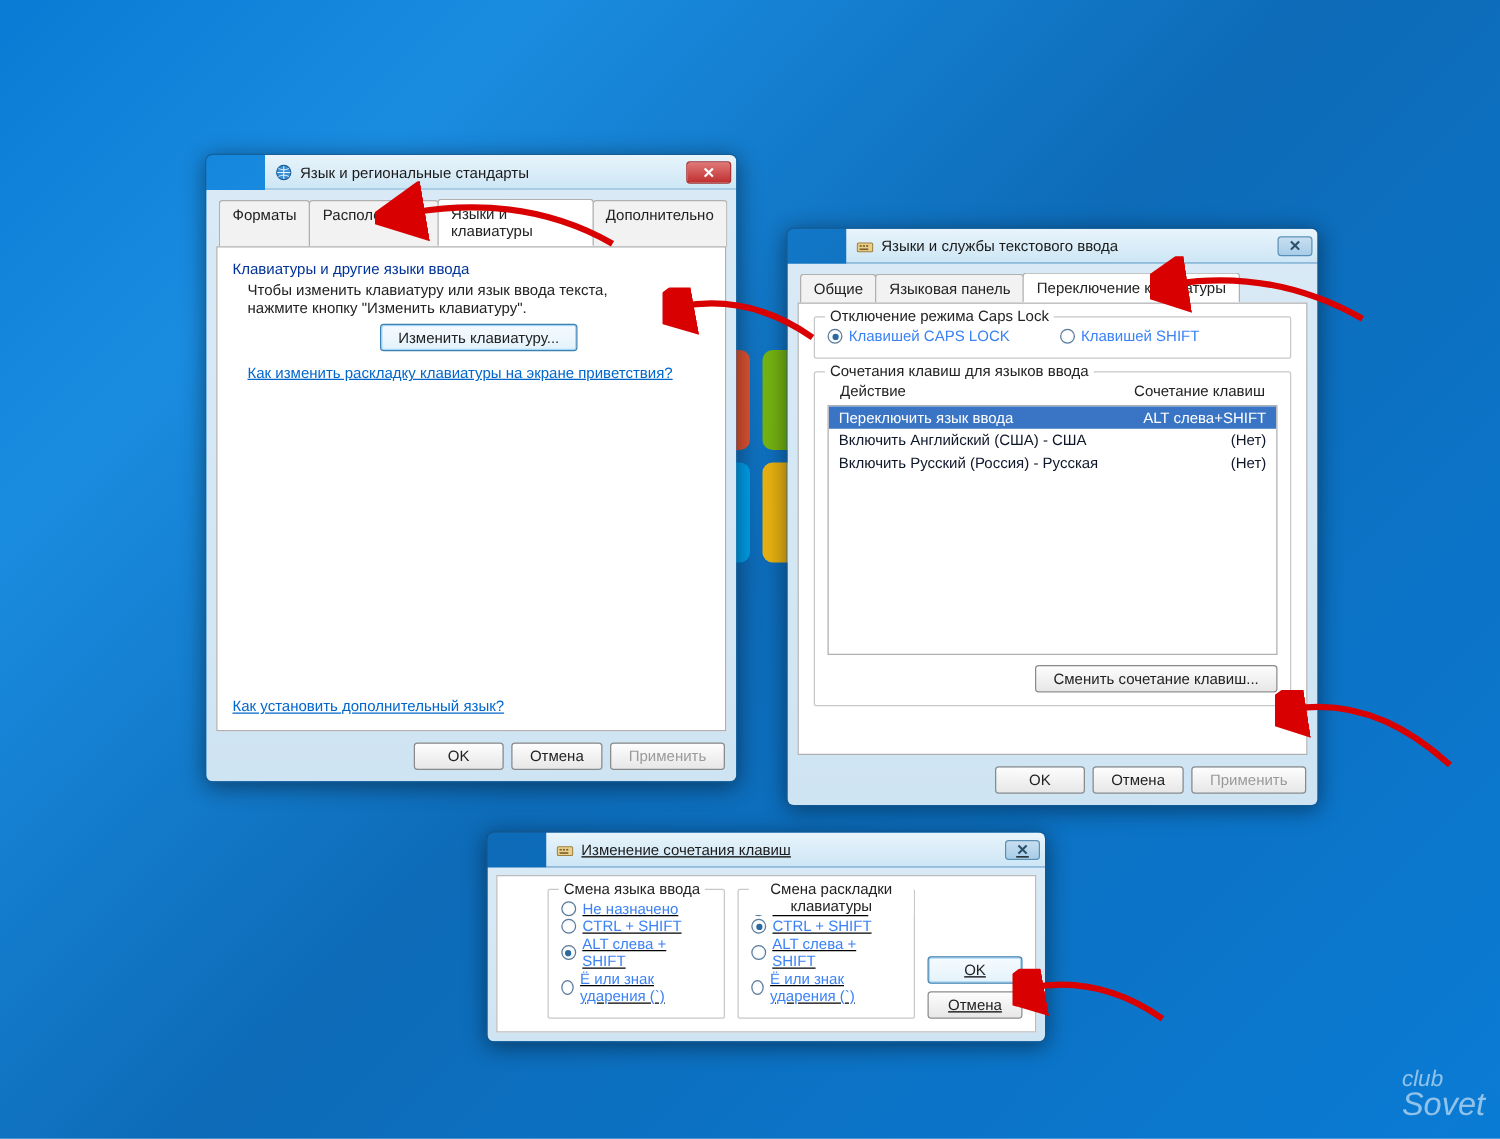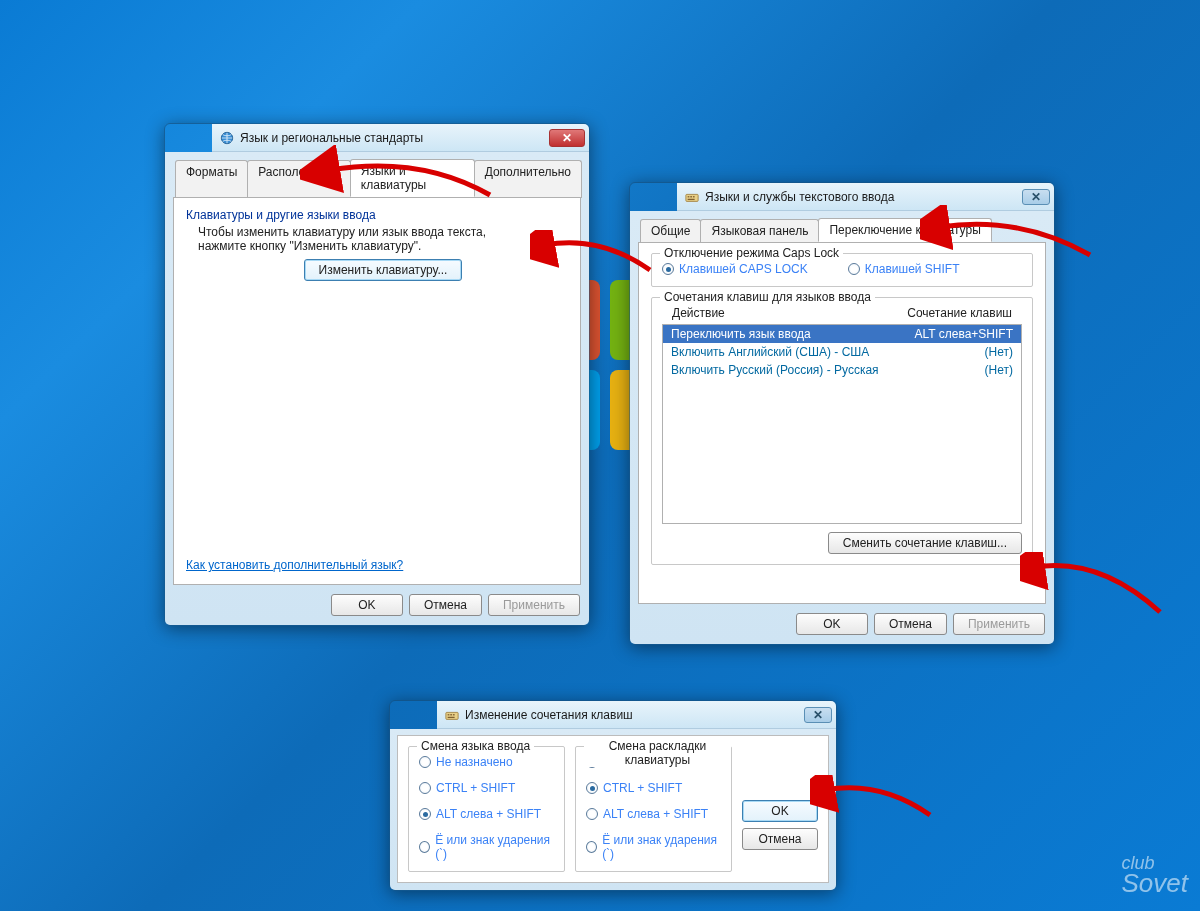--- a/index.html
+++ b/index.html
@@ -184,28 +184,28 @@
   background: #fff;
 }
 .list-cols {
   display: flex; justify-content: space-between;
   padding: 2px 10px 4px;
   color: #222;
 }
 .list-row {
   display: flex; justify-content: space-between;
   padding: 2px 8px;
-  color: #0369a1;
+  color: #0f172a;
 }
 .list-row.selected {
   background: #3a74c4;
   color: #ffffff;
 }
 
-.vcol { display: flex; flex-direction: column; gap: 12px; }
+.vcol { display: flex; flex-direction: column; }
 
 .arrow {
   position: absolute;
   pointer-events: none;
   z-index: 100;
 }
 
 
 .sovet-line1 { font-size: 18px; }
 .sovet-line2 { font-size: 26px; margin-top: -6px; }
@@ -238,20 +238,21 @@
         <div class="tab active">Языки и клавиатуры</div>
         <div class="tab">Дополнительно</div>
       </div>
       <div class="tab-content" style="height:388px;">
         <span class="group-label">Клавиатуры и другие языки ввода</span>
         <div class="indent">
           <div class="info-text" style="max-width:300px;">Чтобы изменить клавиатуру или язык ввода текста, нажмите кнопку "Изменить клавиатуру".</div>
           <div style="display:flex; justify-content:center; margin:6px 0 10px;">
             <div class="btn focus" style="min-width:150px;">Изменить клавиатуру...</div>
           </div>
+          <span class="link">Как изменить раскладку клавиатуры на экране приветствия?</span>
         </div>
         <div style="position:absolute; left:12px; bottom:12px;">
           <span class="link">Как установить дополнительный язык?</span>
         </div>
       </div>
     </div>
     <div class="button-row">
       <div class="btn">OK</div>
       <div class="btn">Отмена</div>
       <div class="btn disabled">Применить</div>
@@ -319,36 +320,36 @@
       </div>
     </div>
     <div class="button-row">
       <div class="btn">OK</div>
       <div class="btn">Отмена</div>
       <div class="btn disabled">Применить</div>
     </div>
   </div>
 </div>
 
-<div class="window" style="left:389px; top:700px; width:448px;">
+<div class="window" style="left:389px; top:665px; width:448px;text-decoration:underline;">
   <div class="titlebar">
     <svg class="win-icon" viewBox="0 0 16 16">
         <rect x="1" y="5" width="14" height="8" rx="1" fill="#e8d088" stroke="#a08040"></rect>
         <rect x="3" y="7" width="2" height="1.5" fill="#806030"></rect>
         <rect x="6" y="7" width="2" height="1.5" fill="#806030"></rect>
         <rect x="9" y="7" width="2" height="1.5" fill="#806030"></rect>
         <rect x="3" y="10" width="8" height="1.5" fill="#806030"></rect>
       </svg>
     <span class="title-text">Изменение сочетания клавиш</span>
     <div class="close-btn-sm">✕</div>
   </div>
   <div class="window-body">
     <div class="inner-panel" style="padding:10px;">
       <div style="display:flex; gap:10px;">
-        <div class="fieldset" style="flex:1; margin-bottom:0;">
+        <div class="fieldset" style="flex:1; margin-bottom:0;margin-left:30px;">
           <span class="legend">Смена языка ввода</span>
           <div class="vcol">
             <div class="radio-item">
                 <span class="radio"></span>
                 <span>Не назначено</span>
               </div>
             <div class="radio-item">
                 <span class="radio"></span>
                 <span>CTRL + SHIFT</span>
               </div>

